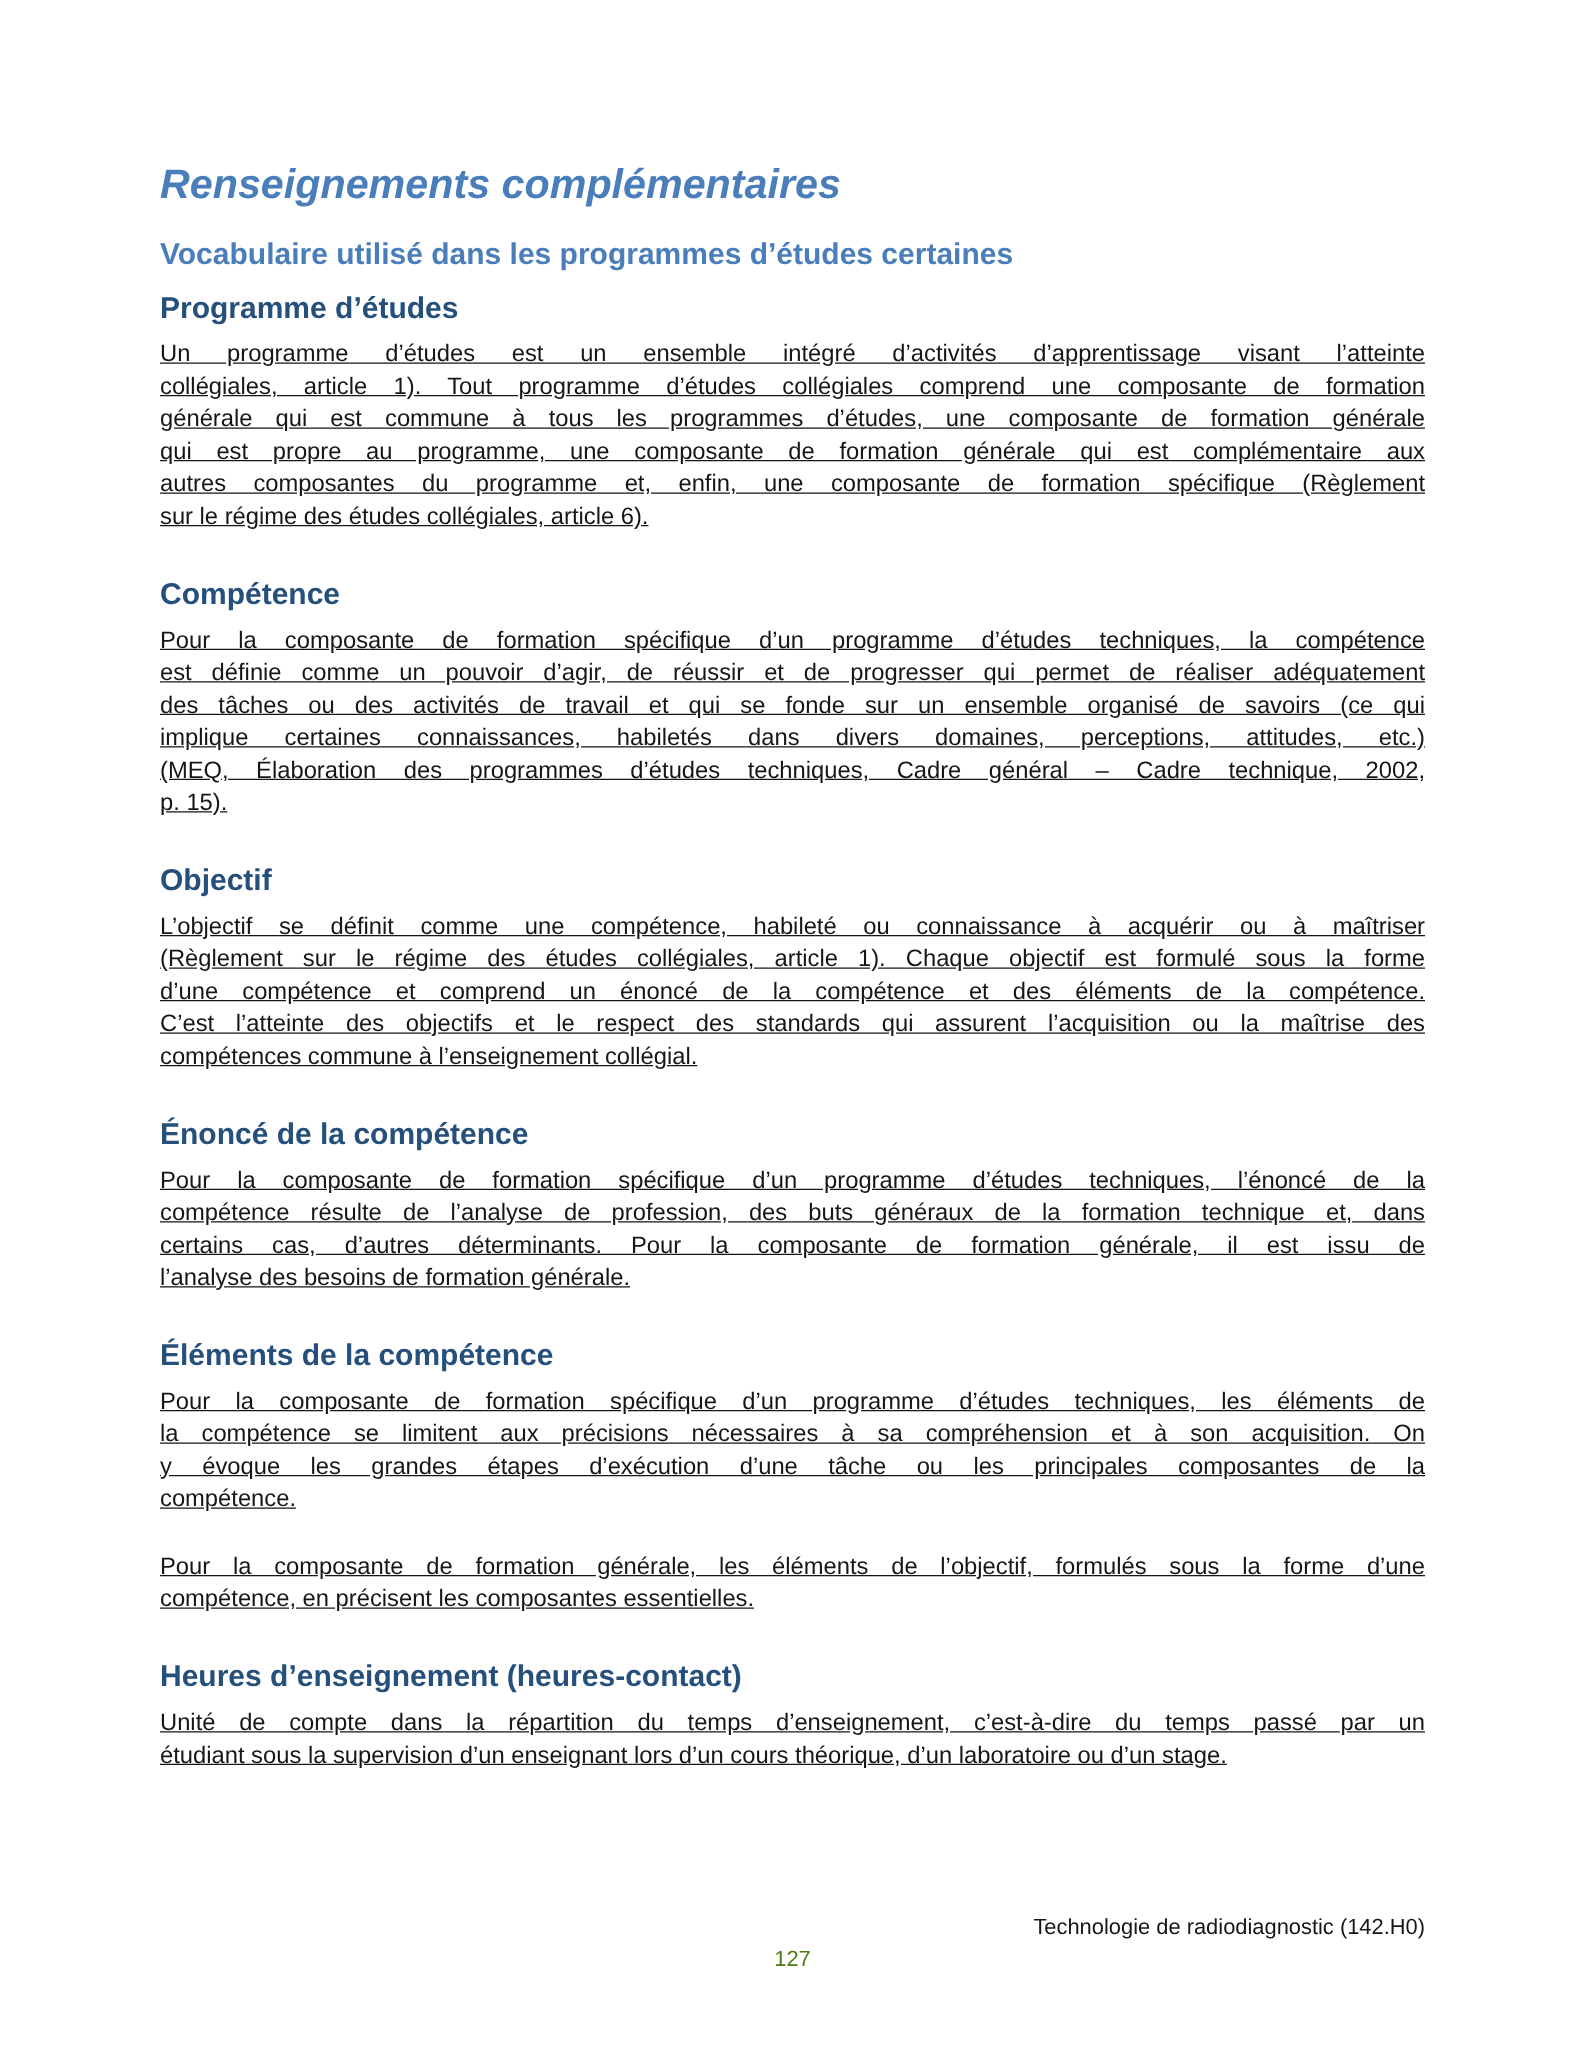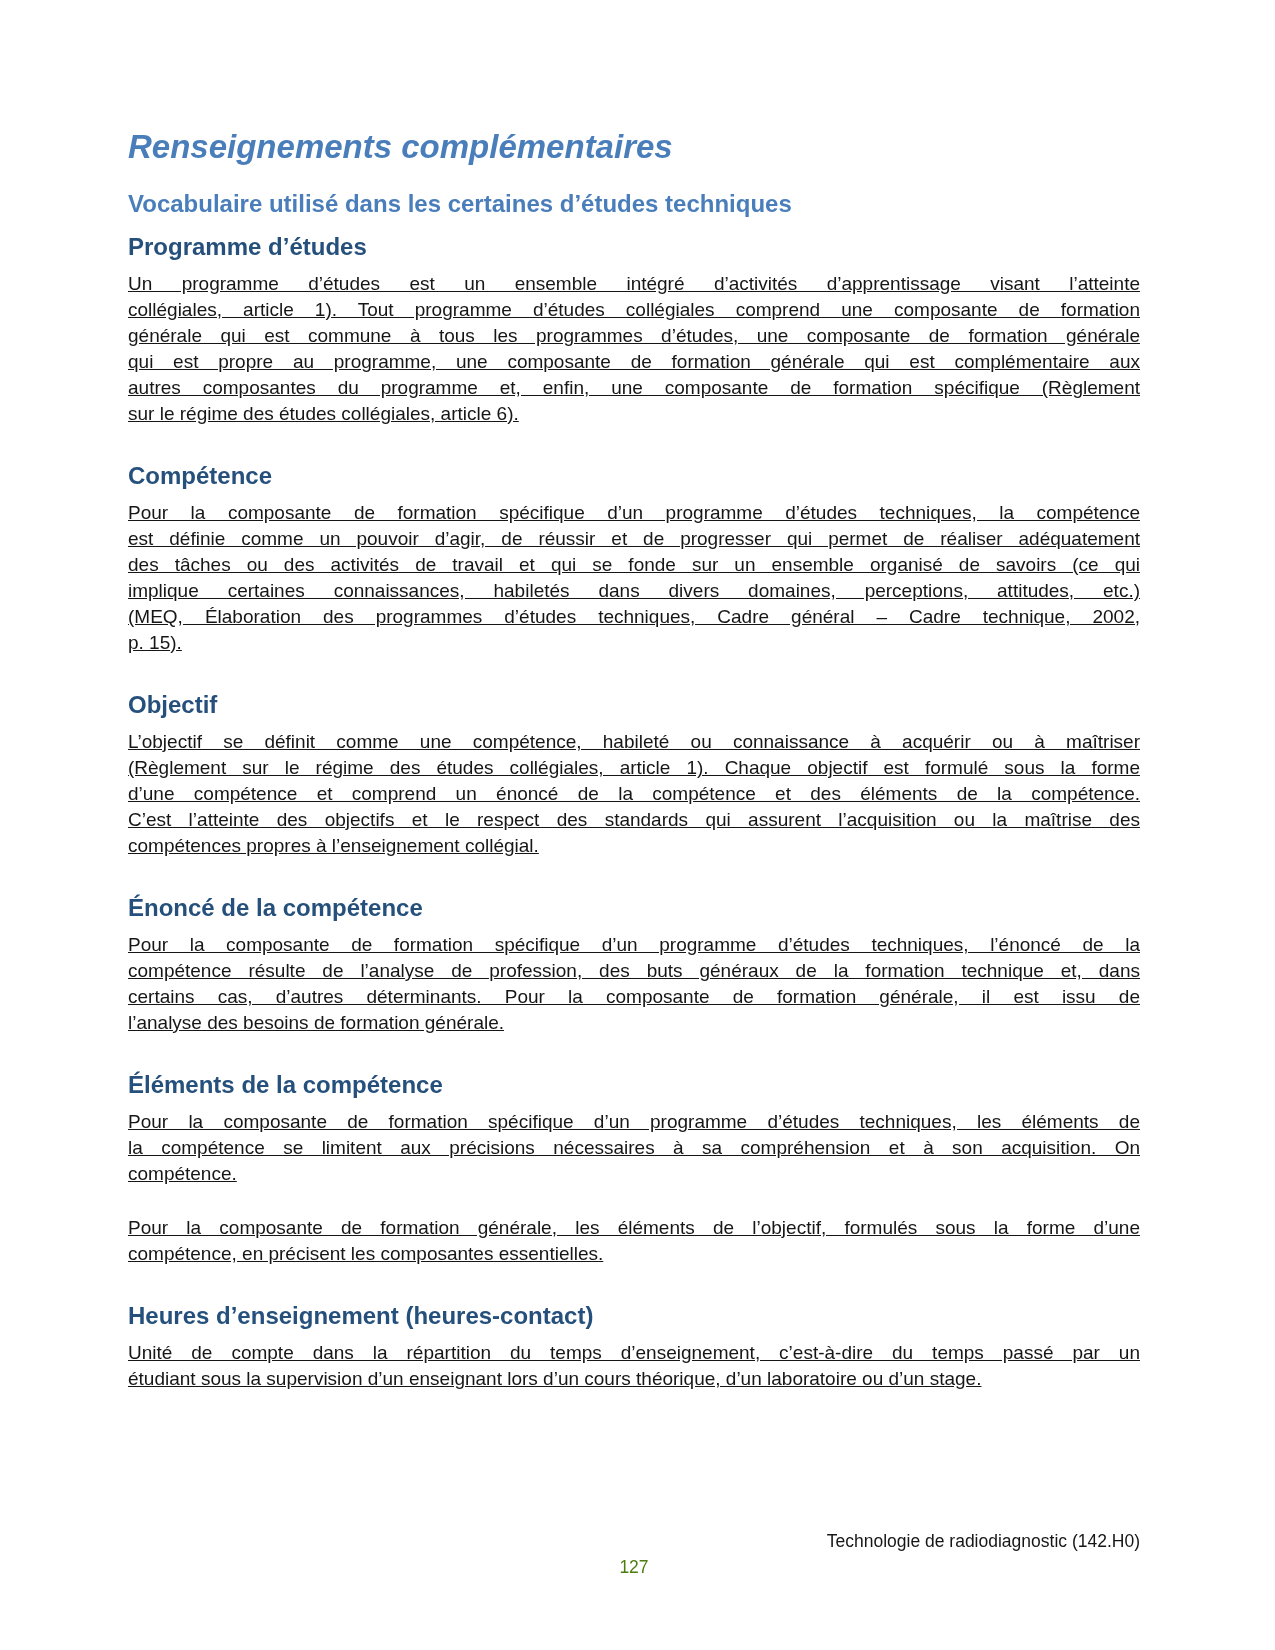--- a/index.html
+++ b/index.html
@@ -81,21 +81,21 @@
     font-size: 17.5px;
     line-height: 20px;
     color: #4d7c0f;
   }
 </style>
 </head>
 <body>
 
 <div class="content">
   <h1 class="page-title">Renseignements complémentaires</h1>
-  <h2 class="page-subtitle">Vocabulaire utilisé dans les certaines d’études techniques</h2>
+  <h2 class="page-subtitle">Vocabulaire utilisé dans les programmes d’études certaines</h2>
   <div id="sections">
   <section class="section">
     <h3>Programme d’études</h3>
     <div>
           <div class="para">
             <div class="line">Un programme d’études est un ensemble intégré d’activités d’apprentissage visant l’atteinte</div>
             <div class="line">collégiales, article 1). Tout programme d’études collégiales comprend une composante de formation</div>
             <div class="line">générale qui est commune à tous les programmes d’études, une composante de formation générale</div>
             <div class="line">qui est propre au programme, une composante de formation générale qui est complémentaire aux</div>
             <div class="line">autres composantes du programme et, enfin, une composante de formation spécifique (Règlement</div>
@@ -119,21 +119,21 @@
   </section>
 
   <section class="section">
     <h3>Objectif</h3>
     <div>
           <div class="para">
             <div class="line">L’objectif se définit comme une compétence, habileté ou connaissance à acquérir ou à maîtriser</div>
             <div class="line">(Règlement sur le régime des études collégiales, article 1). Chaque objectif est formulé sous la forme</div>
             <div class="line">d’une compétence et comprend un énoncé de la compétence et des éléments de la compétence.</div>
             <div class="line">C’est l’atteinte des objectifs et le respect des standards qui assurent l’acquisition ou la maîtrise des</div>
-            <div class="line last">compétences propres à l’enseignement collégial.</div>
+            <div class="line last">compétences commune à l’enseignement collégial.</div>
           </div>
         </div>
   </section>
 
   <section class="section">
     <h3>Énoncé de la compétence</h3>
     <div>
           <div class="para">
             <div class="line">Pour la composante de formation spécifique d’un programme d’études techniques, l’énoncé de la</div>
             <div class="line">compétence résulte de l’analyse de profession, des buts généraux de la formation technique et, dans</div>
@@ -142,20 +142,21 @@
           </div>
         </div>
   </section>
 
   <section class="section">
     <h3>Éléments de la compétence</h3>
     <div>
           <div class="para">
             <div class="line">Pour la composante de formation spécifique d’un programme d’études techniques, les éléments de</div>
             <div class="line">la compétence se limitent aux précisions nécessaires à sa compréhension et à son acquisition. On</div>
+            <div class="line">y évoque les grandes étapes d’exécution d’une tâche ou les principales composantes de la</div>
             <div class="line last">compétence.</div>
           </div>
           <div class="para">
             <div class="line">Pour la composante de formation générale, les éléments de l’objectif, formulés sous la forme d’une</div>
             <div class="line last">compétence, en précisent les composantes essentielles.</div>
           </div>
         </div>
   </section>
 
   <section class="section">

